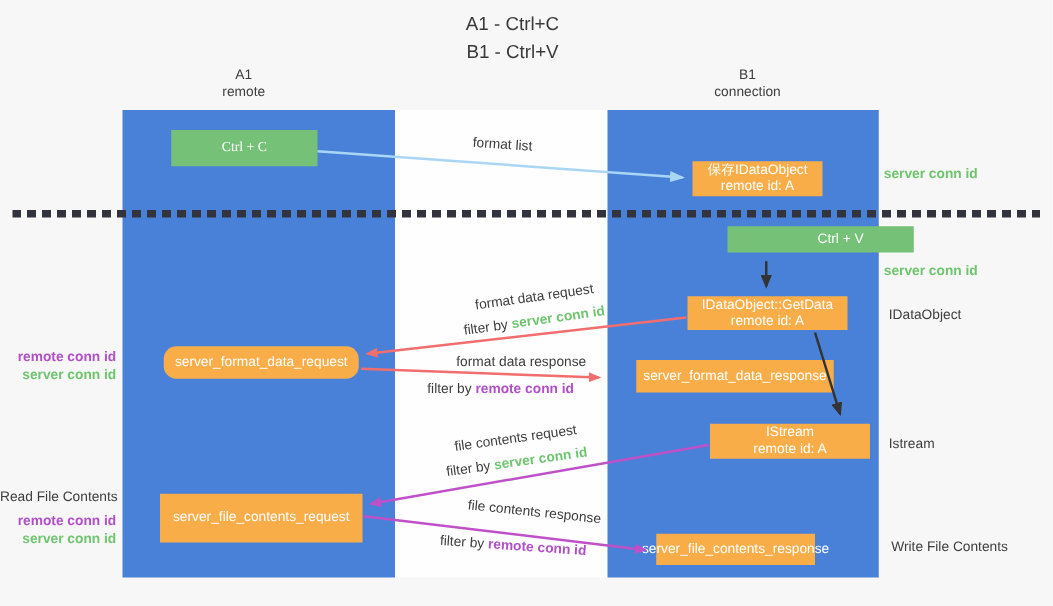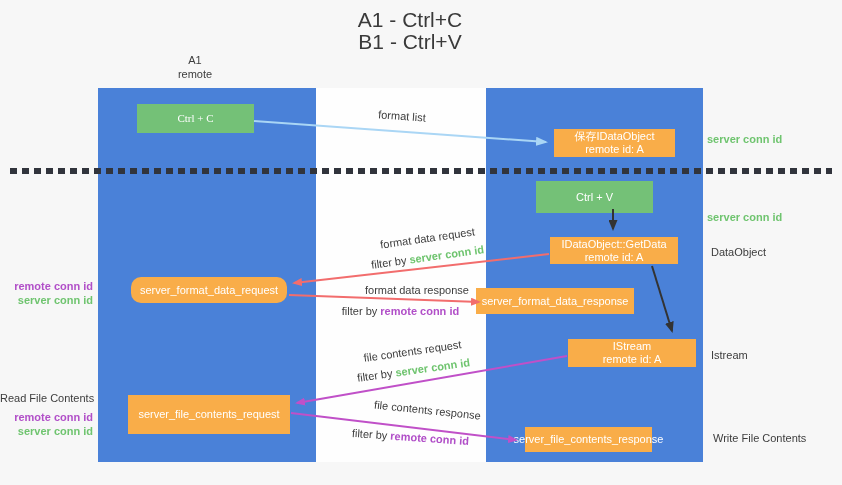--- a/index.html
+++ b/index.html
@@ -4,21 +4,21 @@
 <style>
   html,body { margin:0; padding:0; }
   .page {
     position:relative; width:842px; height:485px;
     background:#f7f7f7; overflow:hidden;
     font-family:"Liberation Sans", sans-serif;
     color:#3d3d3d;
   }
   .title {
     position:absolute; top:9px; left:0; width:820px;
-    text-align:center; font-size:21px; line-height:22px; color:#3a3a3a;
+    text-align:center; font-size:15px; line-height:22px; color:#3a3a3a;
   }
   .lane-header {
     position:absolute; top:53px; width:120px; text-align:center;
     font-size:11px; line-height:14px; color:#3d3d3d;
   }
   .lane { position:absolute; top:88px; height:374px; background:#4a81d8; z-index:1; }
   .mid-band { position:absolute; top:88px; left:316px; width:170px; height:374px; background:#fefefe; z-index:1; }
   .dashes {
     position:absolute; top:168px; left:10px; width:822px; height:6px; z-index:4;
     background:repeating-linear-gradient(90deg,#31343c 0 7px,transparent 7px 12px);
@@ -54,50 +54,54 @@
 
   <div class="title">
     <div>A1 - Ctrl+C</div>
     <div>B1 - Ctrl+V</div>
   </div>
 
   <div class="lane-header" style="left:135px;">
     <div>A1</div>
     <div>remote</div>
   </div>
+  <div class="lane-header" style="left:538px;">
+    <div>B1</div>
+    <div>connection</div>
+  </div>
 
   <div class="lane" style="left:98px; width:218px;"></div>
   <div class="mid-band"></div>
   <div class="lane" style="left:486px; width:217px;"></div>
 
   <div class="dashes"></div>
 
   <div class="node green" style="left:137px; top:104px; width:117px; height:29px;font-family:Liberation Serif, serif;">
     <div>Ctrl + C</div>
   </div>
 
-  <div class="node orange" style="left:554px; top:129px; width:121px; height:28px;">
+  <div class="node orange" style="left:554px; top:129px; width:104px; height:28px;">
     <div>保存IDataObject</div>
     <div>remote id: A</div>
   </div>
 
-  <div class="node green" style="left:536px; top:181px; width:117px; height:32px;">
+  <div class="node green" style="left:582px; top:181px; width:117px; height:21px;padding-left:32px;">
     <div>Ctrl + V</div>
   </div>
 
   <div class="node orange" style="left:550px; top:237px; width:128px; height:27px;">
     <div>IDataObject::GetData</div>
     <div>remote id: A</div>
   </div>
 
   <div class="node orange" style="left:131px; top:277px; width:156px; height:26px;border-radius:10px;">
     <div>server_format_data_request</div>
   </div>
 
-  <div class="node orange" style="left:476px; top:288px; width:158px; height:26px;">
+  <div class="node orange" style="left:509px; top:288px; width:158px; height:26px;">
     <div>server_format_data_response</div>
   </div>
 
   <div class="node orange" style="left:568px; top:339px; width:128px; height:28px;">
     <div>IStream</div>
     <div>remote id: A</div>
   </div>
 
   <div class="node orange" style="left:128px; top:395px; width:162px; height:39px;">
     <div>server_file_contents_request</div>
@@ -148,21 +152,21 @@
     <span>filter by </span><span class="key-green">server conn id</span>
   </div>
 
   <div class="elabel" style="left:355px; top:404px; width:145px; transform:rotate(6deg);">file contents response</div>
   <div class="elabel" style="left:333px; top:431px; width:155px; transform:rotate(4deg);">
     <span>filter by </span><span class="key-purple">remote conn id</span>
   </div>
 
   <div class="side key-green" style="left:707px; top:133px;">server conn id</div>
   <div class="side key-green" style="left:707px; top:211px;">server conn id</div>
-  <div class="side" style="left:711px; top:246px;">DataObject</div>
+  <div class="side" style="left:711px; top:246px;">IDataObject</div>
   <div class="side" style="left:711px; top:349px;">Istream</div>
   <div class="side" style="left:713px; top:432px;">Write File Contents</div>
 
   <div class="left-ids" style="top:279px;">
     <div class="key-purple">remote conn id</div>
     <div class="key-green">server conn id</div>
   </div>
   <div class="left-plain" style="top:392px;">Read File Contents</div>
   <div class="left-ids" style="top:410px;">
     <div class="key-purple">remote conn id</div>

